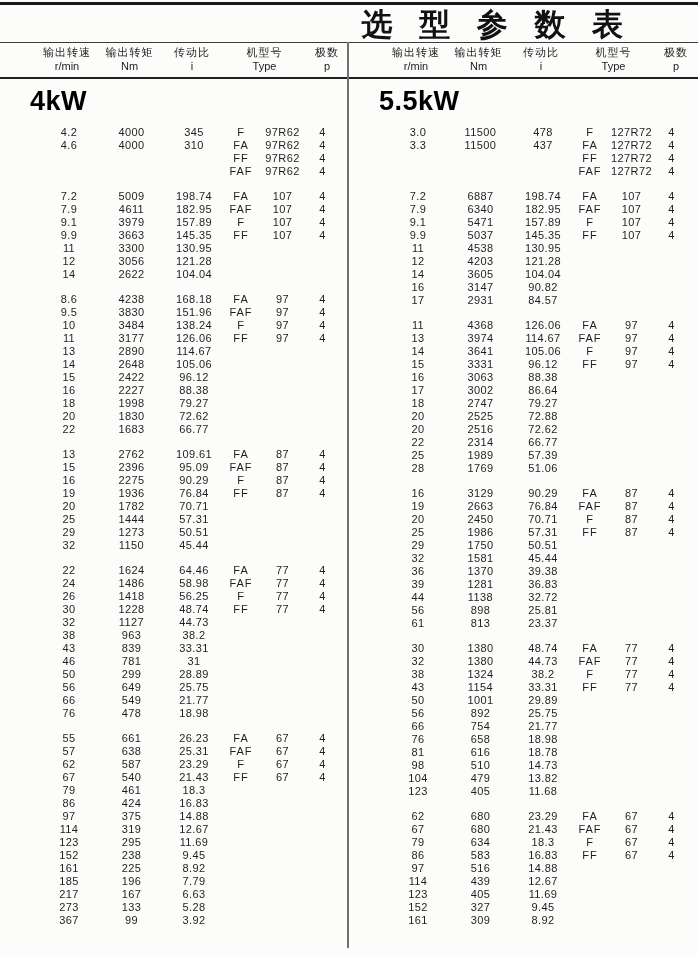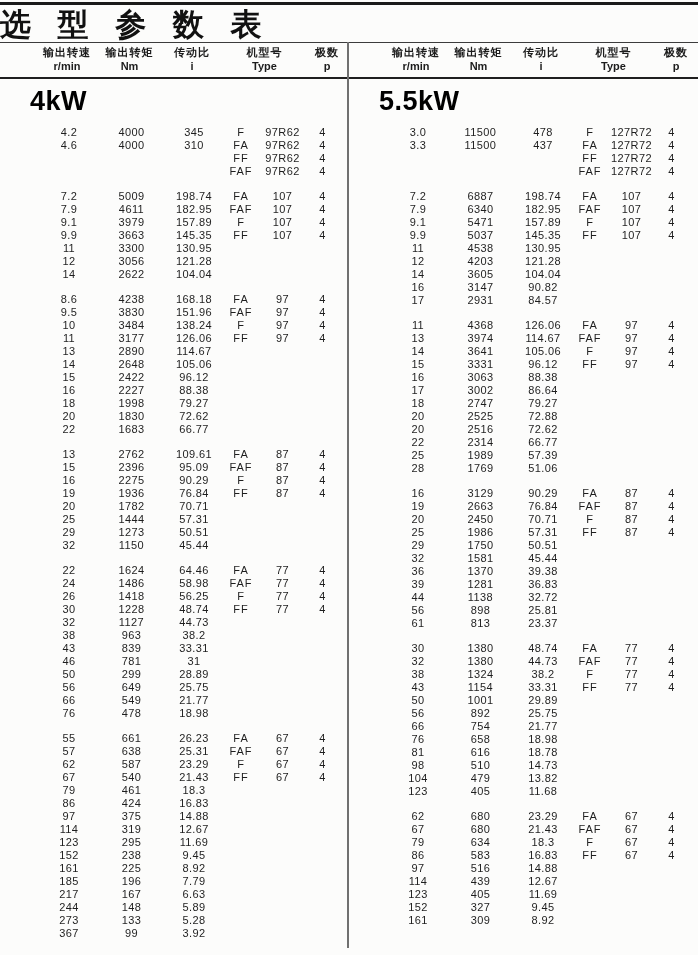--- a/index.html
+++ b/index.html
@@ -12,37 +12,36 @@
     overflow:hidden;
   }
   
   .rule-top    { position:absolute; left:0; top:2px;  width:698px; height:3px; background:#1a1a1a; }
   .rule-hdr-a  { position:absolute; left:0; top:42px; width:698px; height:1px; background:#3c3c3c; }
   .rule-hdr-b  { position:absolute; left:0; top:77px; width:698px; height:2px; background:#1f1f1f; }
   .rule-vert   { position:absolute; left:347px; top:42px; width:2px; height:906px; background:#707070; }
 
   .title {
     position:absolute; top:4px; left:0; width:632px;
-    text-align:left;
+    text-align:right;
     font-size:31px; font-weight:700;
     letter-spacing:9px;
     color:#111;
     margin:0;
   }
 
   .header-band {
     position:absolute; top:46px; left:0;
     width:698px; display:flex;
   }
   .head-half {
     width:349px; box-sizing:border-box;
     padding-left:36px;
     display:grid;
     grid-template-columns:62px 63px 62px 83px 42px;
-    font-weight:bold;
   }
   .head-cell { text-align:center; }
   .head-cell .cn   { font-size:11px; line-height:13px; letter-spacing:1px; display:block; }
   .head-cell .unit { font-size:11px; line-height:15px; display:block; }
 
   .body {
     position:absolute; top:80px; left:0;
     width:698px; display:flex;
   }
   .half { width:349px; box-sizing:border-box; }
@@ -573,28 +572,20 @@
             </div>
             <div class="row">
               <span class="cell c-speed">217</span>
               <span class="cell c-torque">167</span>
               <span class="cell c-ratio">6.63</span>
               <span class="cell c-prefix"></span>
               <span class="cell c-size"></span>
               <span class="cell c-poles"></span>
             </div>
             <div class="row">
-              <span class="cell c-speed">244</span>
-              <span class="cell c-torque">148</span>
-              <span class="cell c-ratio">5.89</span>
-              <span class="cell c-prefix"></span>
-              <span class="cell c-size"></span>
-              <span class="cell c-poles"></span>
-            </div>
-            <div class="row">
               <span class="cell c-speed">273</span>
               <span class="cell c-torque">133</span>
               <span class="cell c-ratio">5.28</span>
               <span class="cell c-prefix"></span>
               <span class="cell c-size"></span>
               <span class="cell c-poles"></span>
             </div>
             <div class="row">
               <span class="cell c-speed">367</span>
               <span class="cell c-torque">99</span>

